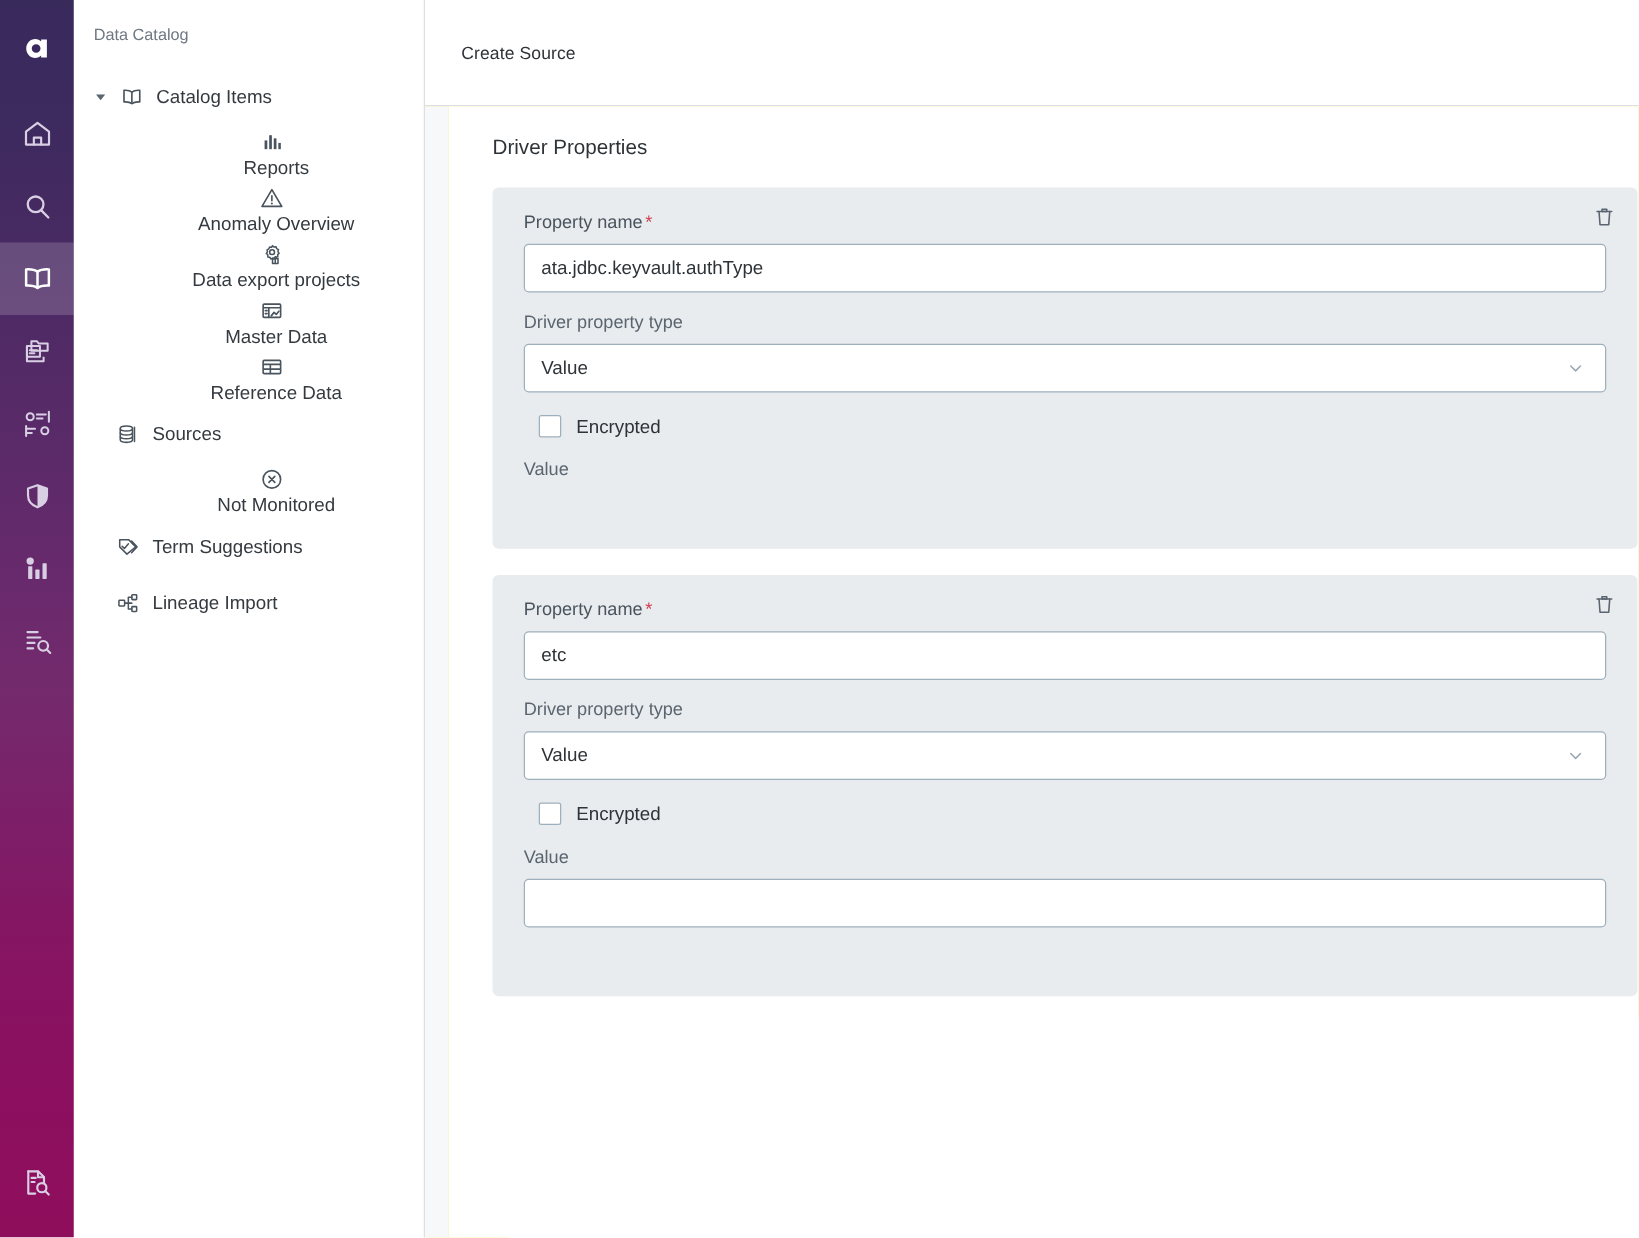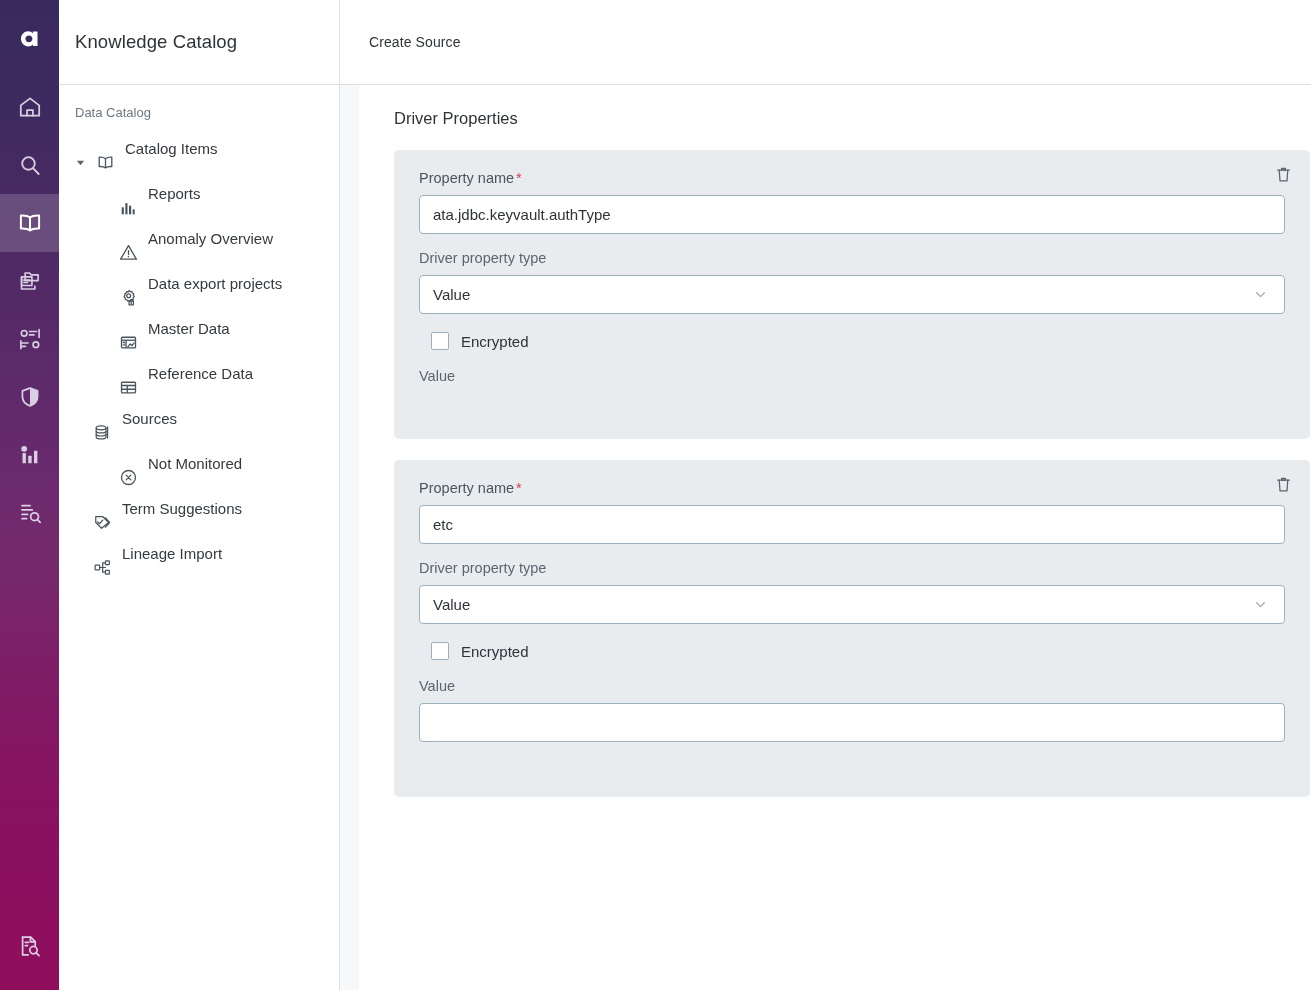--- a/index.html
+++ b/index.html
@@ -78,40 +78,40 @@
   }
   .nav-body { padding: 20px 0 0 0; }
   .nav-section-label {
     font-size: 13px;
     color: #6e7782;
     padding: 0 0 0 16px;
     margin-bottom: 20px;
   }
   .tree { }
   .tree-row {
-    display: flex; 
+    display: flex; align-items: center;
     height: 45px;
     cursor: pointer;
     padding-left: 16px;
   }
   .tree-row .caret {
     width: 17px; flex: 0 0 17px;
     display: flex; align-items: center; justify-content: flex-start;
   }
   .tree-row .tree-icon {
     width: 26px; flex: 0 0 26px;
     display: flex; align-items: center; justify-content: center;
     margin-right: 7px;
   }
   .tree-row .tree-label {
     font-size: 15px;
     color: #343a40;
     white-space: nowrap;
   }
-  .tree-row.child { padding-left: 56px; }
+  .tree-row.child { padding-left: 44px; flex-direction: column; }
   .tree-row.lvl1   { padding-left: 30px; }
 
   
   .main {
     flex: 1 1 auto;
     height: 990px;
     display: flex; flex-direction: column;
     min-width: 0;
     background: #ffffff;
   }
@@ -333,23 +333,20 @@
           <circle cx="15.2" cy="15.8" r="3.4"></circle>
           <path d="M17.7 18.3 20.3 20.9"></path>
         </svg>
       </span>
     </div>
 
   </div>
 
   <div class="navpanel">
 
-    <div class="nav-header">
-      <div class="nav-header-title">Knowledge Catalog</div>
-    </div>
 
     <div class="nav-body">
 
       <div class="nav-section-label">Data Catalog</div>
 
       <div class="tree">
 
         <div class="tree-row">
           <span class="caret">
             <svg width="11" height="11" viewBox="0 0 12 12">

